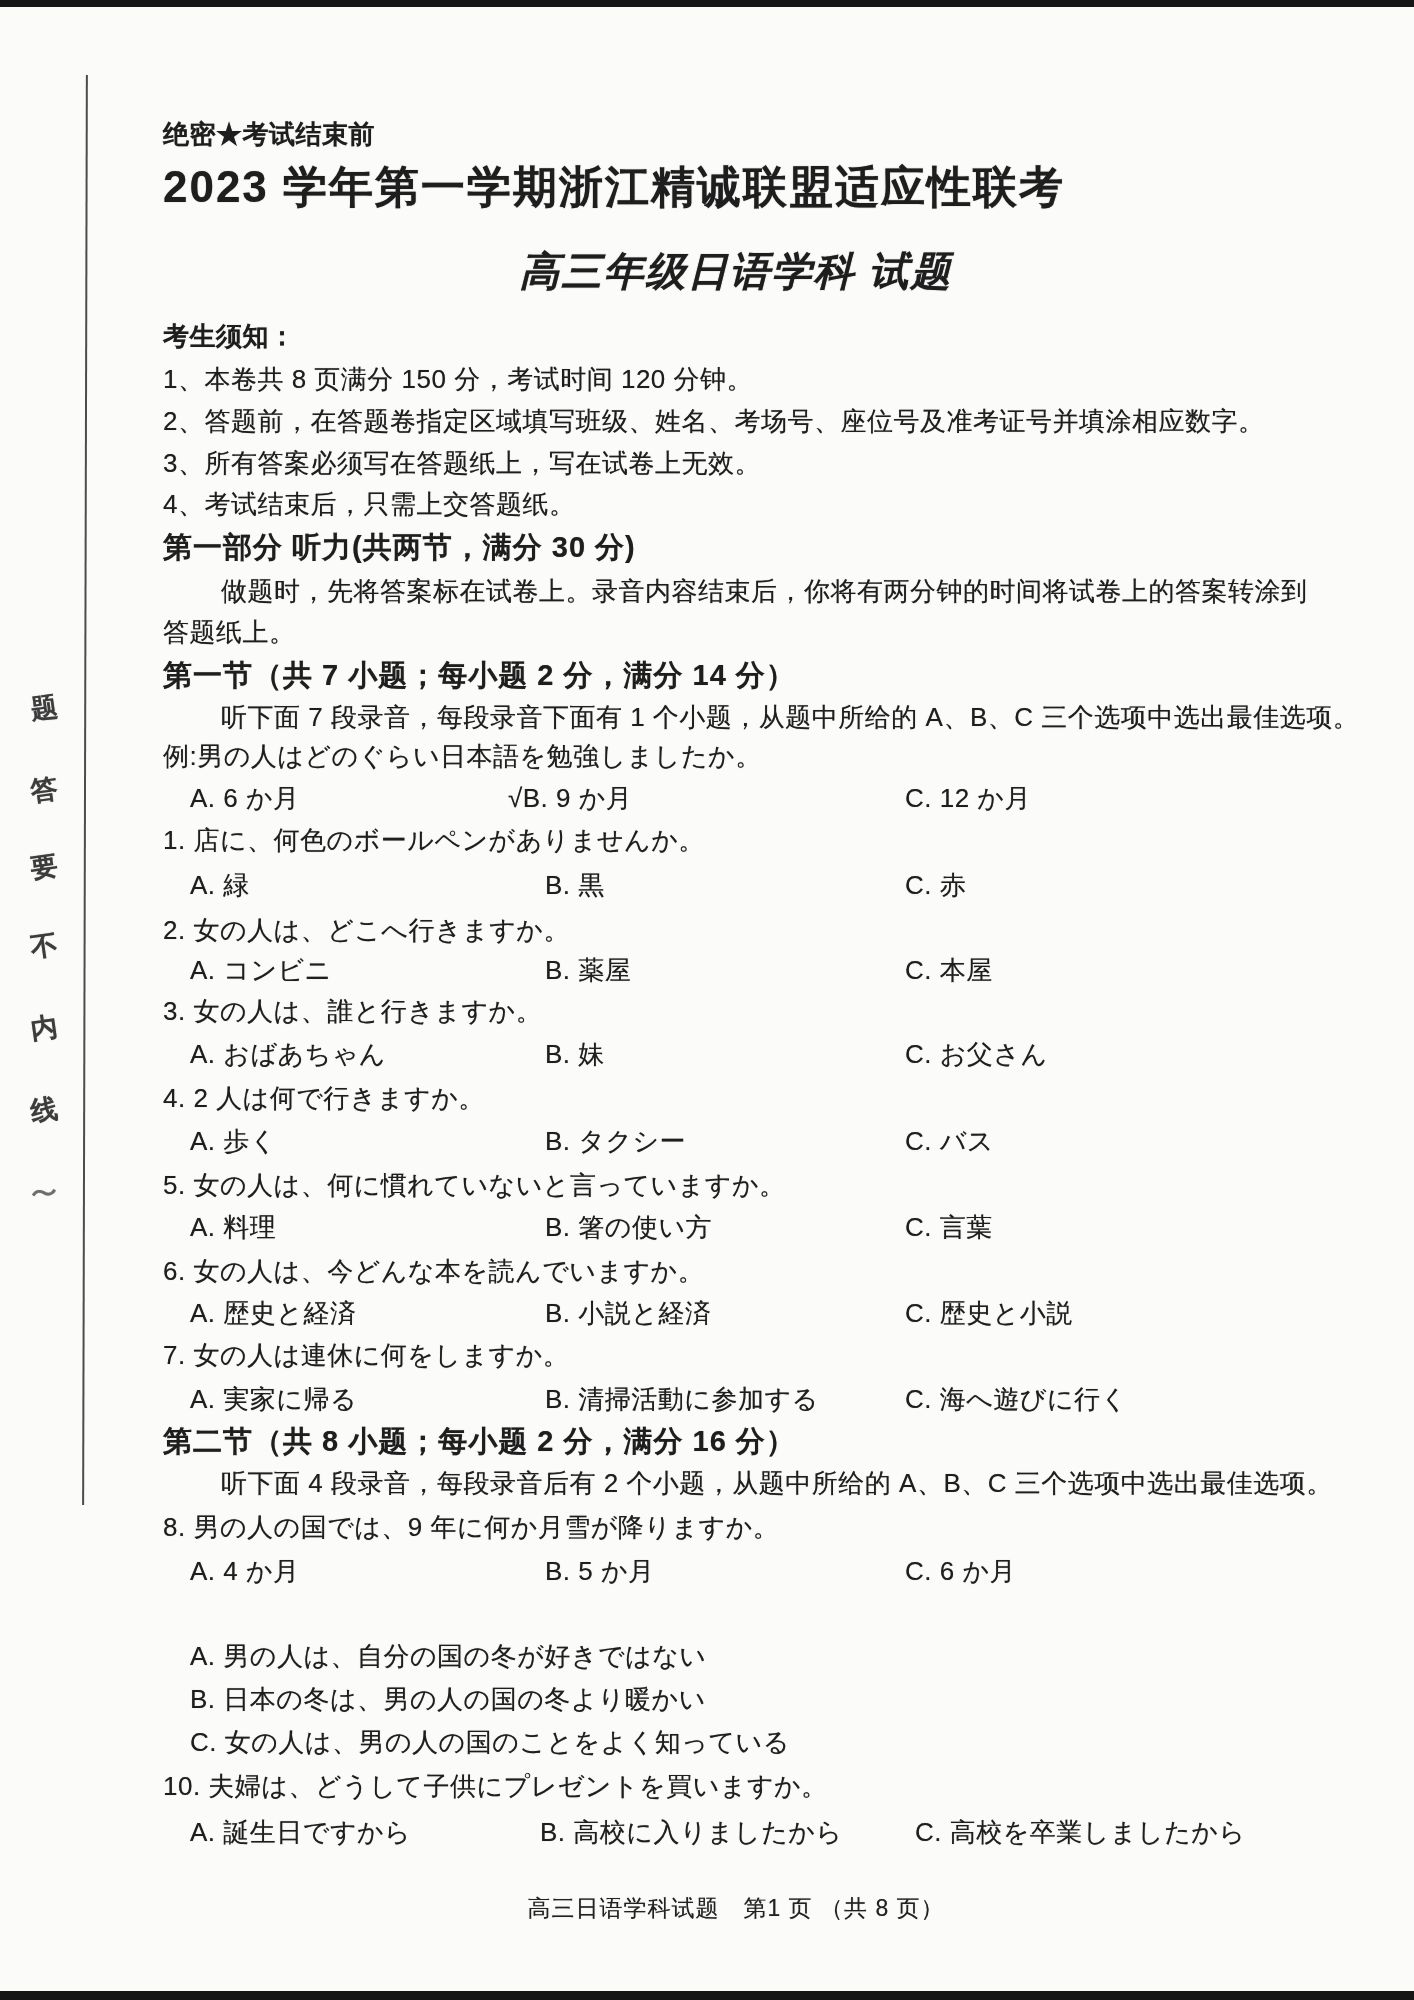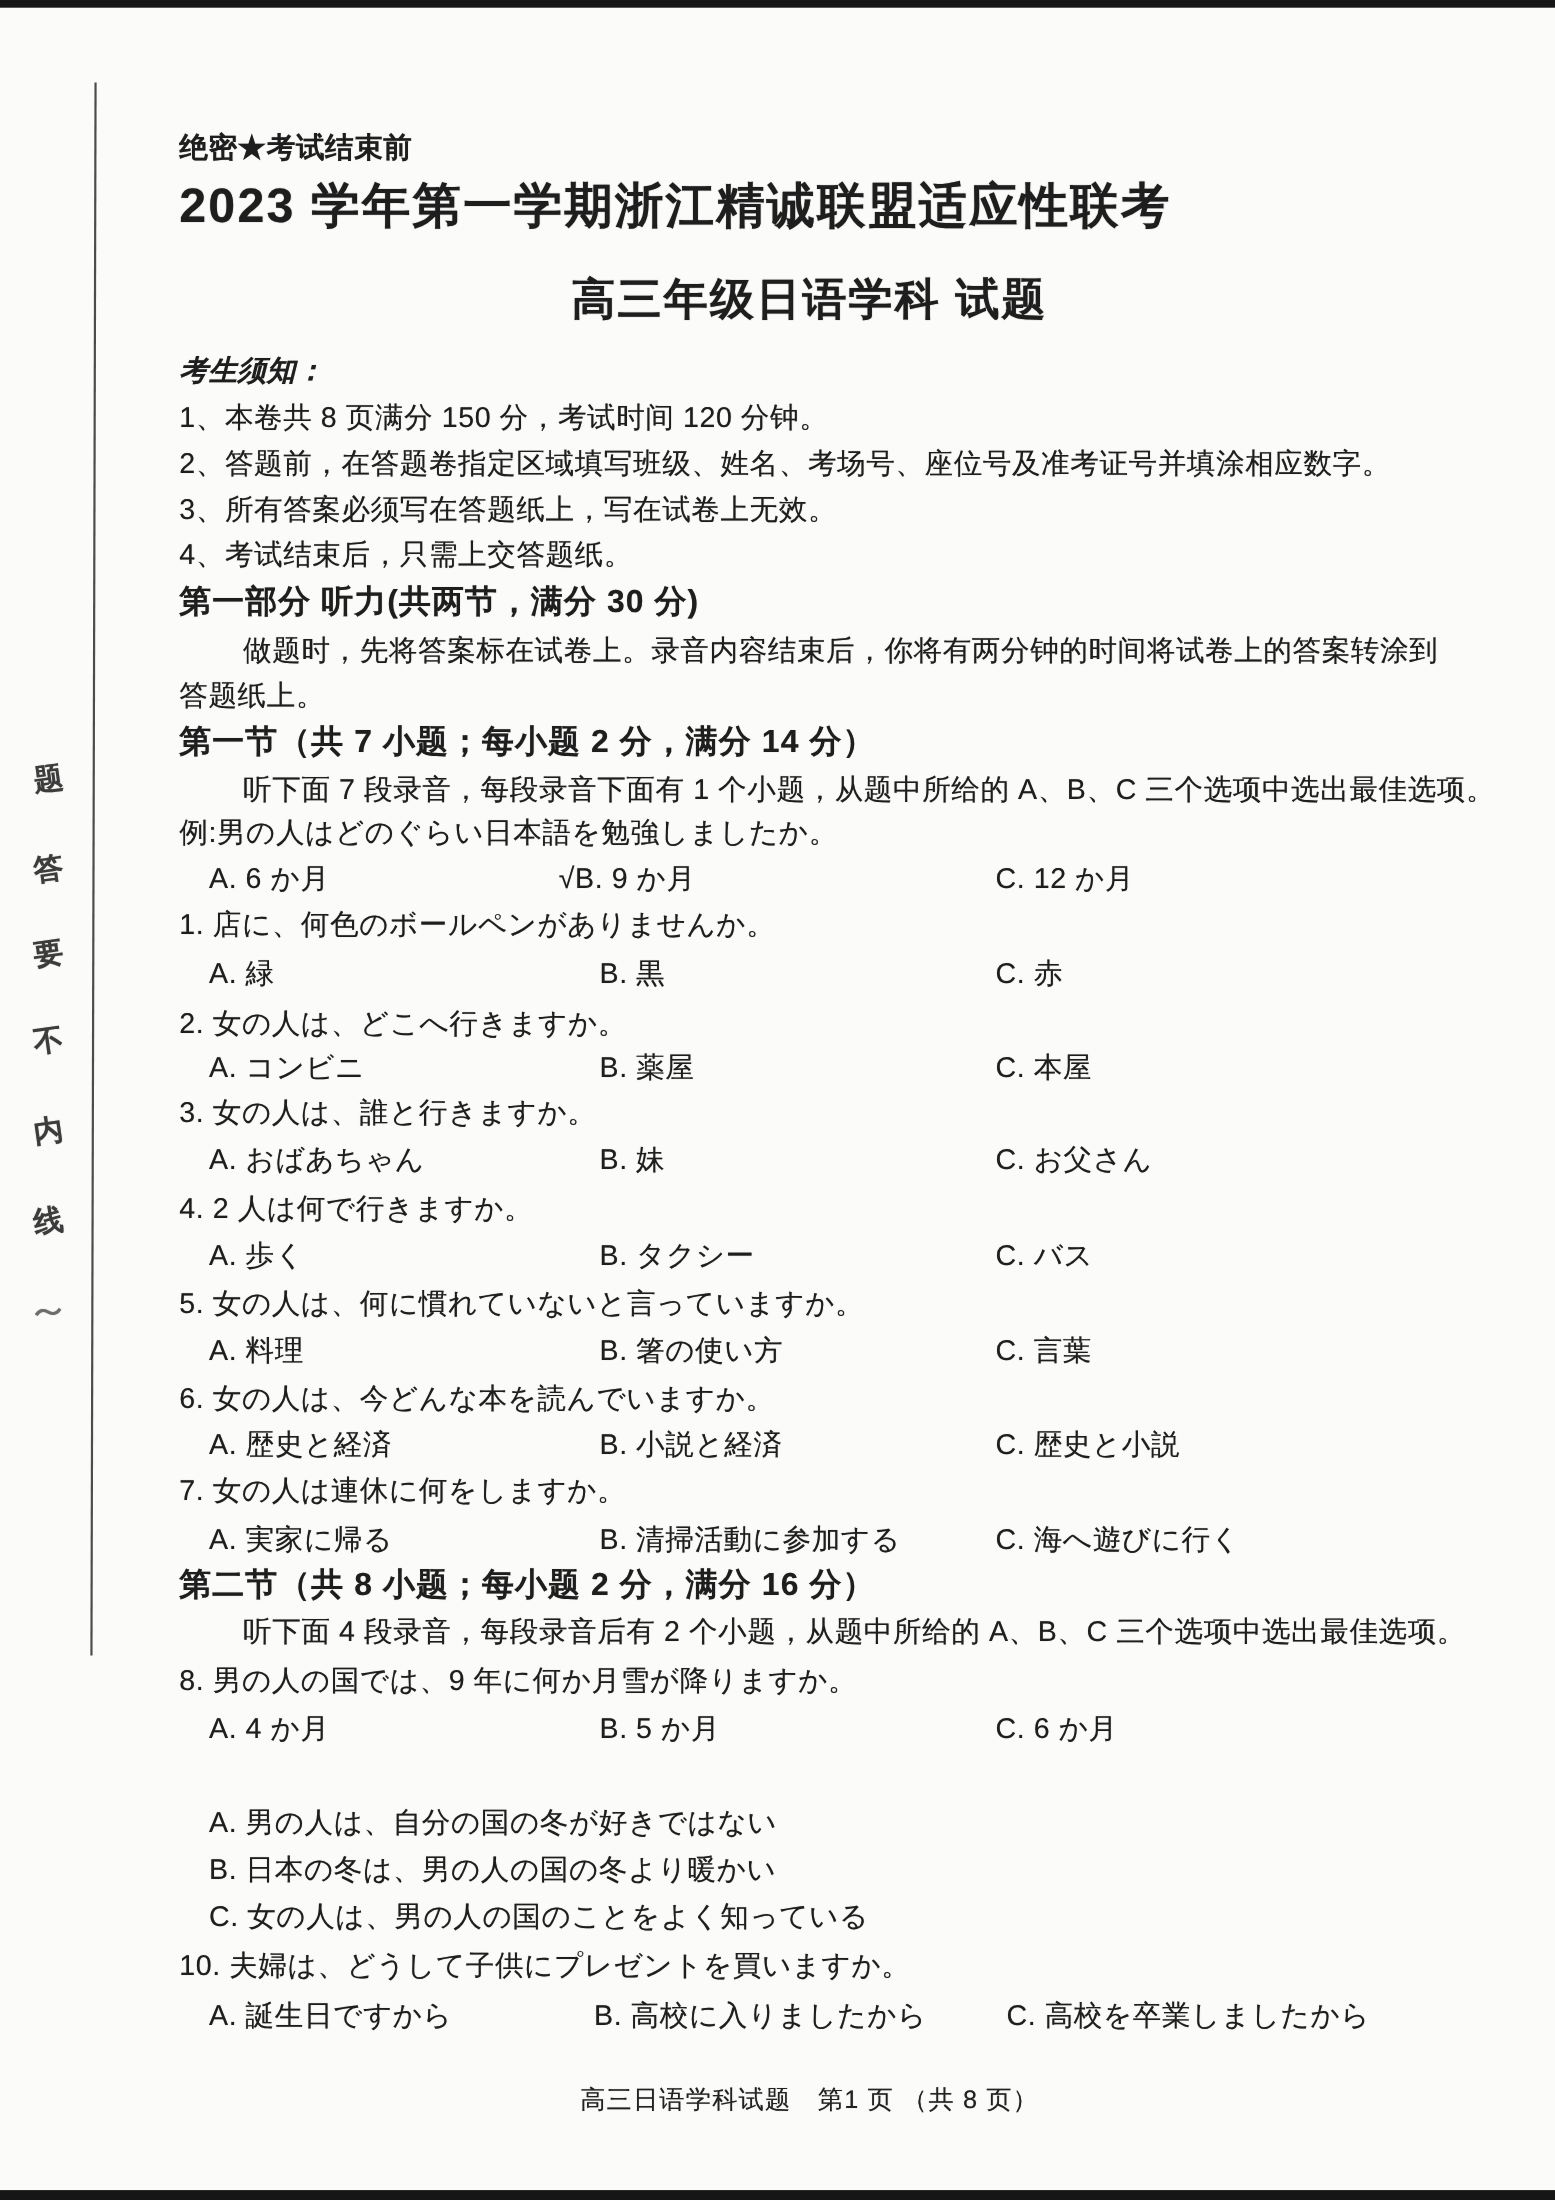--- a/index.html
+++ b/index.html
@@ -25,33 +25,34 @@
     font-size:27px;font-weight:600;color:#3c3c3c;
     transform:rotate(-8deg);
     text-shadow:0 0 1px rgba(40,40,40,.45);
   }
   .side-char.squiggle{color:#6d6d6d;font-weight:400;}
   .ln{
     position:absolute;left:163px;font-size:26px;line-height:1.25;
     white-space:nowrap;letter-spacing:.5px;
     text-shadow:0 0 .7px rgba(30,30,30,.55);
   }
-  .bold{font-weight:bold;font-style:italic;}
+  .bold{font-weight:bold;}
   .h1{font-size:29px;font-weight:bold;letter-spacing:1px;}
   .indent{padding-left:58px;}
   .security{top:118px;font-weight:bold;}
   .title{
     position:absolute;left:86px;width:1056px;top:158px;text-align:center;
     font-size:44px;font-weight:bold;letter-spacing:2px;white-space:nowrap;
     text-shadow:0 0 1px rgba(20,20,20,.6);
   }
   .subtitle{
     position:absolute;left:86px;width:1300px;top:244px;text-align:center;
     font-size:40px;font-weight:bold;letter-spacing:2px;white-space:nowrap;
     text-shadow:0 0 1px rgba(20,20,20,.6);
+    font-style:italic;
   }
   .opts{width:1220px;height:36px;}
   .opts span{position:absolute;top:0;white-space:nowrap;}
   .oA{left:27px;}
   .oB{left:382px;}
   .oBex{left:345px;}
   .oC{left:742px;}
   .sub-opt{padding-left:27px;text-align:right;}
   .footer{
     position:absolute;left:86px;width:1300px;top:1893px;text-align:center;

